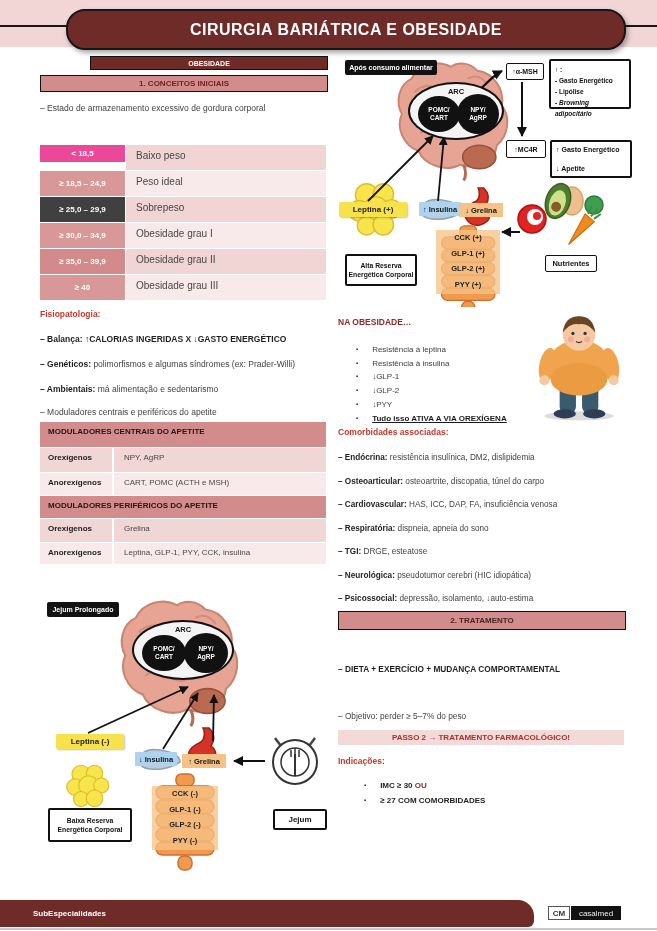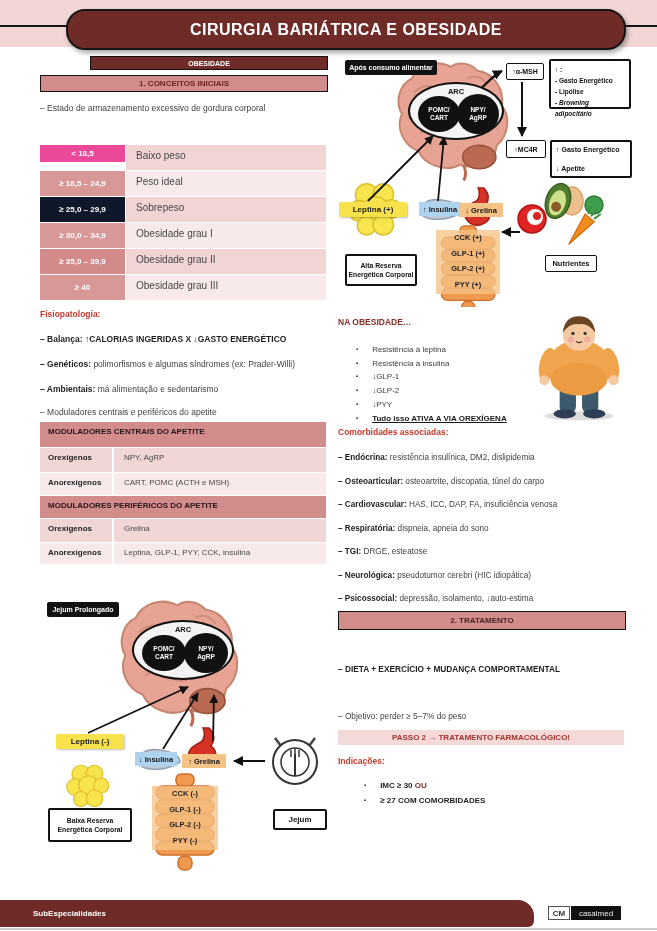--- a/index.html
+++ b/index.html
@@ -78,21 +78,21 @@
   <div>
     <div class="trow" style="left:40px;top:145px;">
       <div class="c1" style="width:85px;height:17px;background:#ec4899;text-align:center;">&lt; 18,5</div>
       <div class="c2" style="width:200px;height:25px;background:#f1d4d4;margin-left:1px;">Baixo peso</div>
     </div>
     <div class="trow" style="left:40px;top:171px;">
       <div class="c1" style="width:85px;height:25px;background:#d99898;">≥ 18,5 – 24,9</div>
       <div class="c2" style="width:200px;height:25px;background:#f8eaea;margin-left:1px;">Peso ideal</div>
     </div>
     <div class="trow" style="left:40px;top:197px;">
-      <div class="c1" style="width:85px;height:25px;background:#0f172a;">≥ 25,0 – 29,9</div>
+      <div class="c1" style="width:85px;height:25px;background:#404040;">≥ 25,0 – 29,9</div>
       <div class="c2" style="width:200px;height:25px;background:#f1d4d4;margin-left:1px;">Sobrepeso</div>
     </div>
     <div class="trow" style="left:40px;top:223px;">
       <div class="c1" style="width:85px;height:25px;background:#d99898;">≥ 30,0 – 34,9</div>
       <div class="c2" style="width:200px;height:25px;background:#f8eaea;margin-left:1px;">Obesidade grau I</div>
     </div>
     <div class="trow" style="left:40px;top:249px;">
       <div class="c1" style="width:85px;height:25px;background:#d28a8a;">≥ 35,0 – 39,9</div>
       <div class="c2" style="width:200px;height:25px;background:#f1d4d4;margin-left:1px;">Obesidade grau II</div>
     </div>

